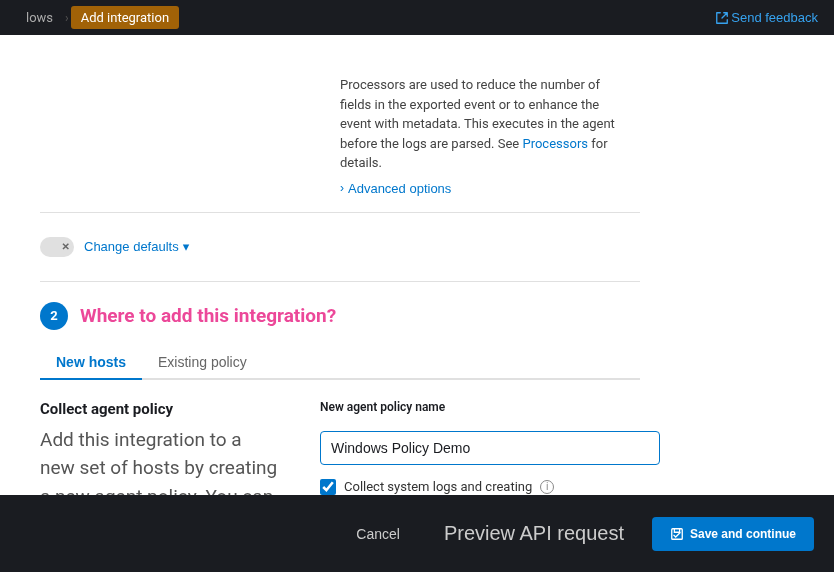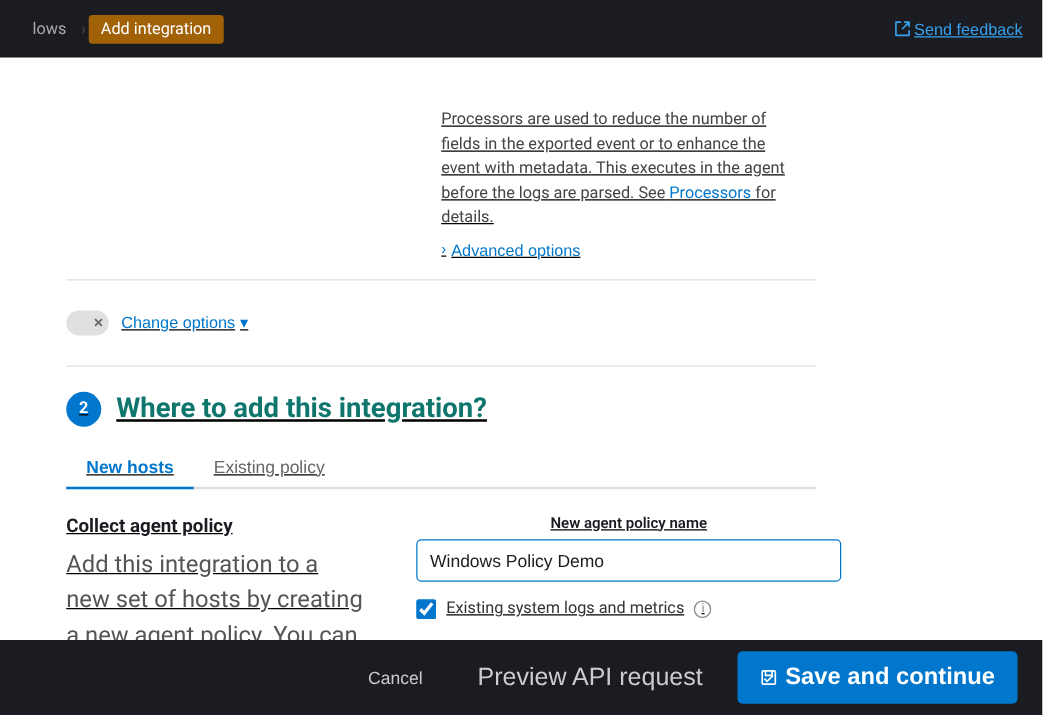--- a/index.html
+++ b/index.html
@@ -10,21 +10,21 @@
       width: 834px;
       height: 572px;
       overflow: hidden;
       display: flex;
       flex-direction: column;
     }
 
     
     .top-bar {
       background: #1a1c21;
-      height: 46px;
+      height: 35px;
       display: flex;
       align-items: center;
       justify-content: space-between;
       padding: 0 16px;
       flex-shrink: 0;
     }
     .breadcrumb-area {
       display: flex;
       align-items: center;
       gap: 0;
@@ -46,36 +46,34 @@
     }
     .send-feedback-btn {
       display: flex;
       align-items: center;
       gap: 2px;
       color: #36a2ef;
       font-size: 13px;
       background: none;
       border: none;
       cursor: pointer;
-      text-decoration: underline;
     }
     .send-feedback-btn svg {
       width: 14px;
       height: 14px;
     }
 
     
     .main-content {
       flex: 1;
       background: #fff;
       overflow-y: auto;
-      padding: 0 0 0 53px;
+      padding: 0 0 0 40px;
       display: flex;
       flex-direction: column;
-      text-decoration: underline;
     }
 
     .content-inner {
       max-width: 640px;
       padding: 20px 0;
     }
 
     
     .processor-description {
       font-size: 13px;
@@ -170,23 +168,23 @@
       color: #fff;
       border-radius: 50%;
       display: flex;
       align-items: center;
       justify-content: center;
       font-size: 13px;
       font-weight: bold;
       flex-shrink: 0;
     }
     .section-title {
-      font-size: 22px;
+      font-size: 19px;
       font-weight: 700;
-      color: #0f766e;
+      color: #ec4899;
     }
 
     
     .tabs-row {
       display: flex;
       gap: 0;
       border-bottom: 2px solid #e0e0e0;
       max-width: 600px;
       margin-bottom: 20px;
       align-items: center;
@@ -229,22 +227,21 @@
     }
     .policy-desc {
       font-size: 19px;
       color: #555;
       line-height: 1.5;
     }
     .field-label {
       font-size: 12px;
       font-weight: 600;
       color: #1a1c21;
-      margin-bottom: 6px;
-      text-align: center;
+      margin-bottom: 17px;
     }
     .text-input {
       width: 100%;
       padding: 8px 10px;
       border: 1px solid #0077cc;
       border-radius: 4px;
       font-size: 14px;
       color: #1a1c21;
       outline: none;
     }
@@ -273,21 +270,21 @@
       border: 1px solid #888;
       border-radius: 50%;
       font-size: 10px;
       color: #888;
       cursor: pointer;
     }
 
     
     .bottom-bar {
       background: #1a1c21;
-      height: 60px;
+      height: 77px;
       display: flex;
       align-items: center;
       justify-content: flex-end;
       gap: 12px;
       padding: 0 20px;
       flex-shrink: 0;
     }
     .cancel-btn {
       color: #ccc;
       background: none;
@@ -302,21 +299,21 @@
       border: none;
       font-size: 20px;
       cursor: pointer;
       padding: 8px 16px;
     }
     .save-btn {
       background: #0077cc;
       color: #fff;
       border: none;
       border-radius: 4px;
-      font-size: 19px;
+      font-size: 12px;
       font-weight: 600;
       cursor: pointer;
       padding: 10px 18px;
       display: flex;
       align-items: center;
       gap: 6px;
     }
     .save-btn svg {
       width: 14px;
       height: 14px;
@@ -354,21 +351,21 @@
       </button>
     </div>
 
     <hr class="divider" style="margin-top: 16px;">
 
     <div class="collect-logs-row">
       <div class="toggle-switch">
         <span class="toggle-x">✕</span>
       </div>
       <button class="change-defaults-btn">
-        <span>Change options</span>
+        <span>Change defaults</span>
         <span>▾</span>
       </button>
     </div>
 
     <hr class="divider">
 
     <div class="section-heading">
       <div class="step-badge">2</div>
       <h1 class="section-title">Where to add this integration?</h1>
     </div>
@@ -381,21 +378,21 @@
     <div class="two-col-section">
       <div class="left-col">
         <div class="policy-label">Collect agent policy</div>
         <div class="policy-desc">Add this integration to a new set of hosts by creating a new agent policy. You can add agent in the next step.</div>
       </div>
       <div class="right-col">
         <div class="field-label">New agent policy name</div>
         <input type="text" class="text-input" value="Windows Policy Demo" style="">
         <div class="checkbox-row">
           <input type="checkbox" class="checkbox-input" checked="" style="">
-          <label class="checkbox-label">Existing system logs and metrics</label>
+          <label class="checkbox-label">Collect system logs and creating</label>
           <span class="info-icon">i</span>
         </div>
       </div>
     </div>
 
   </div>
 </div>
 
 <div class="bottom-bar">
   <button class="cancel-btn">Cancel</button>

